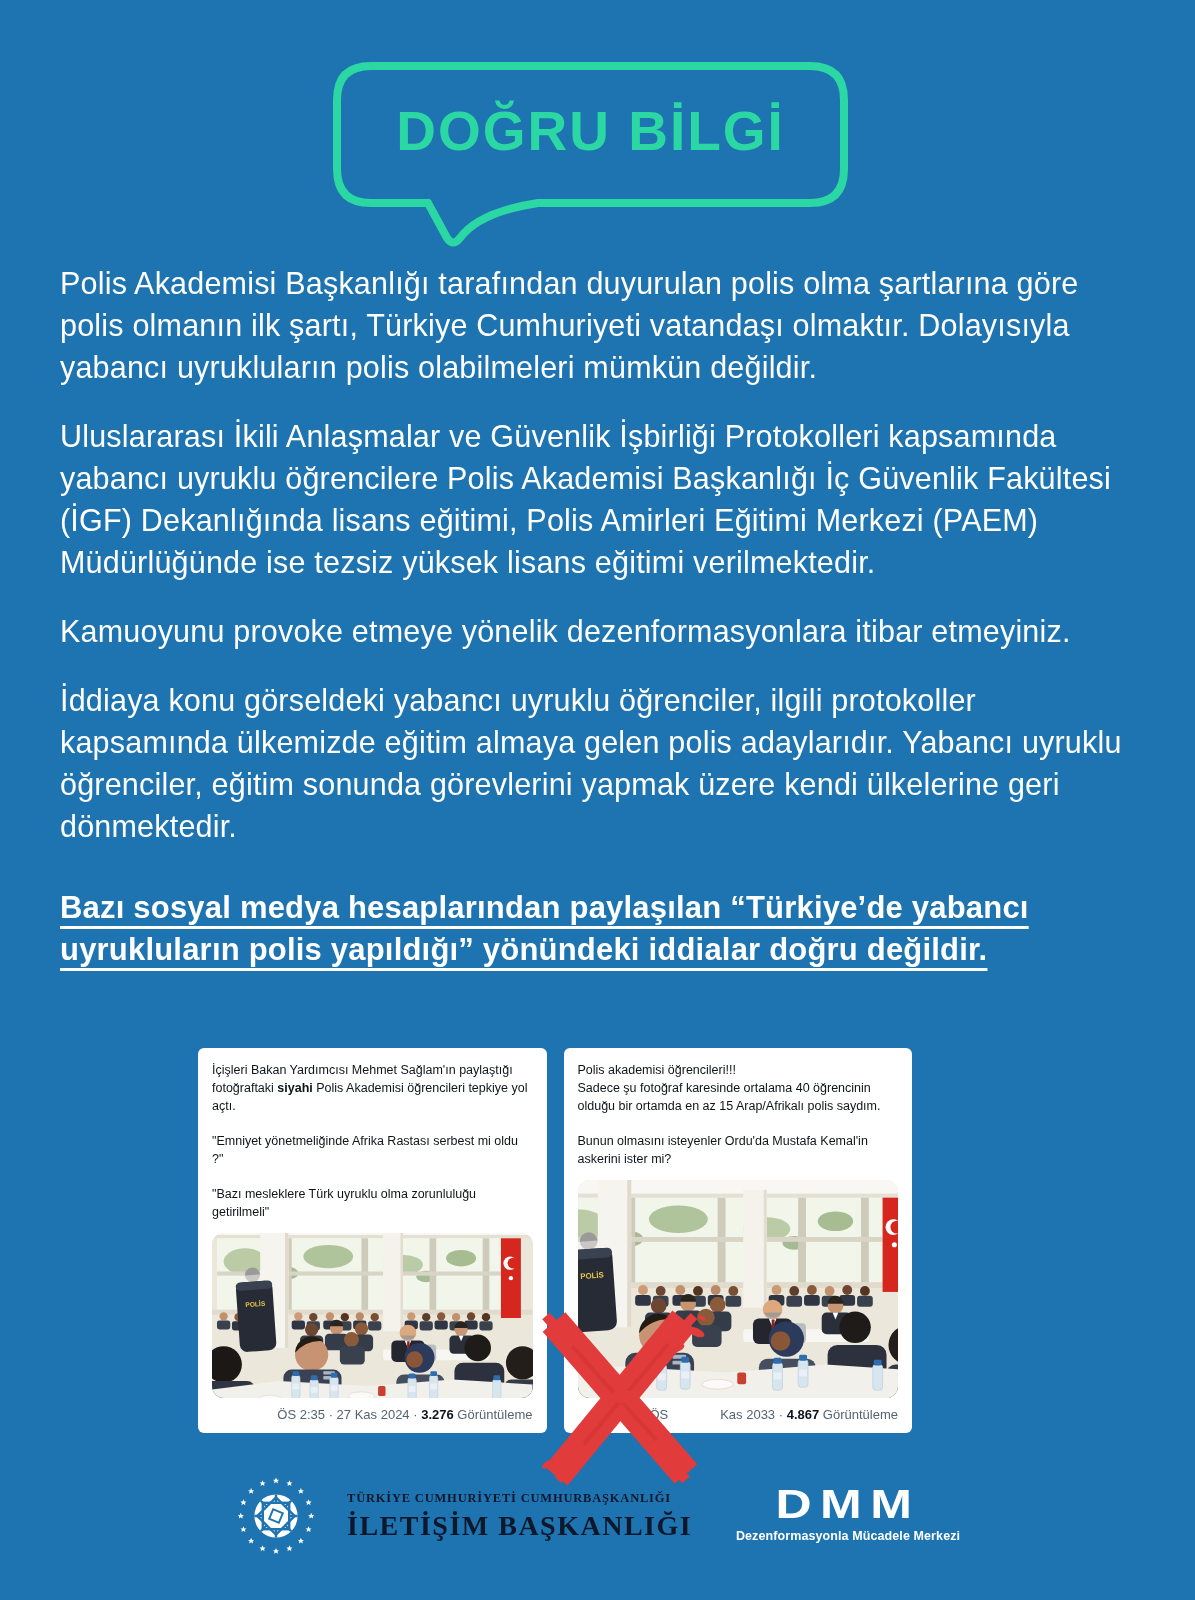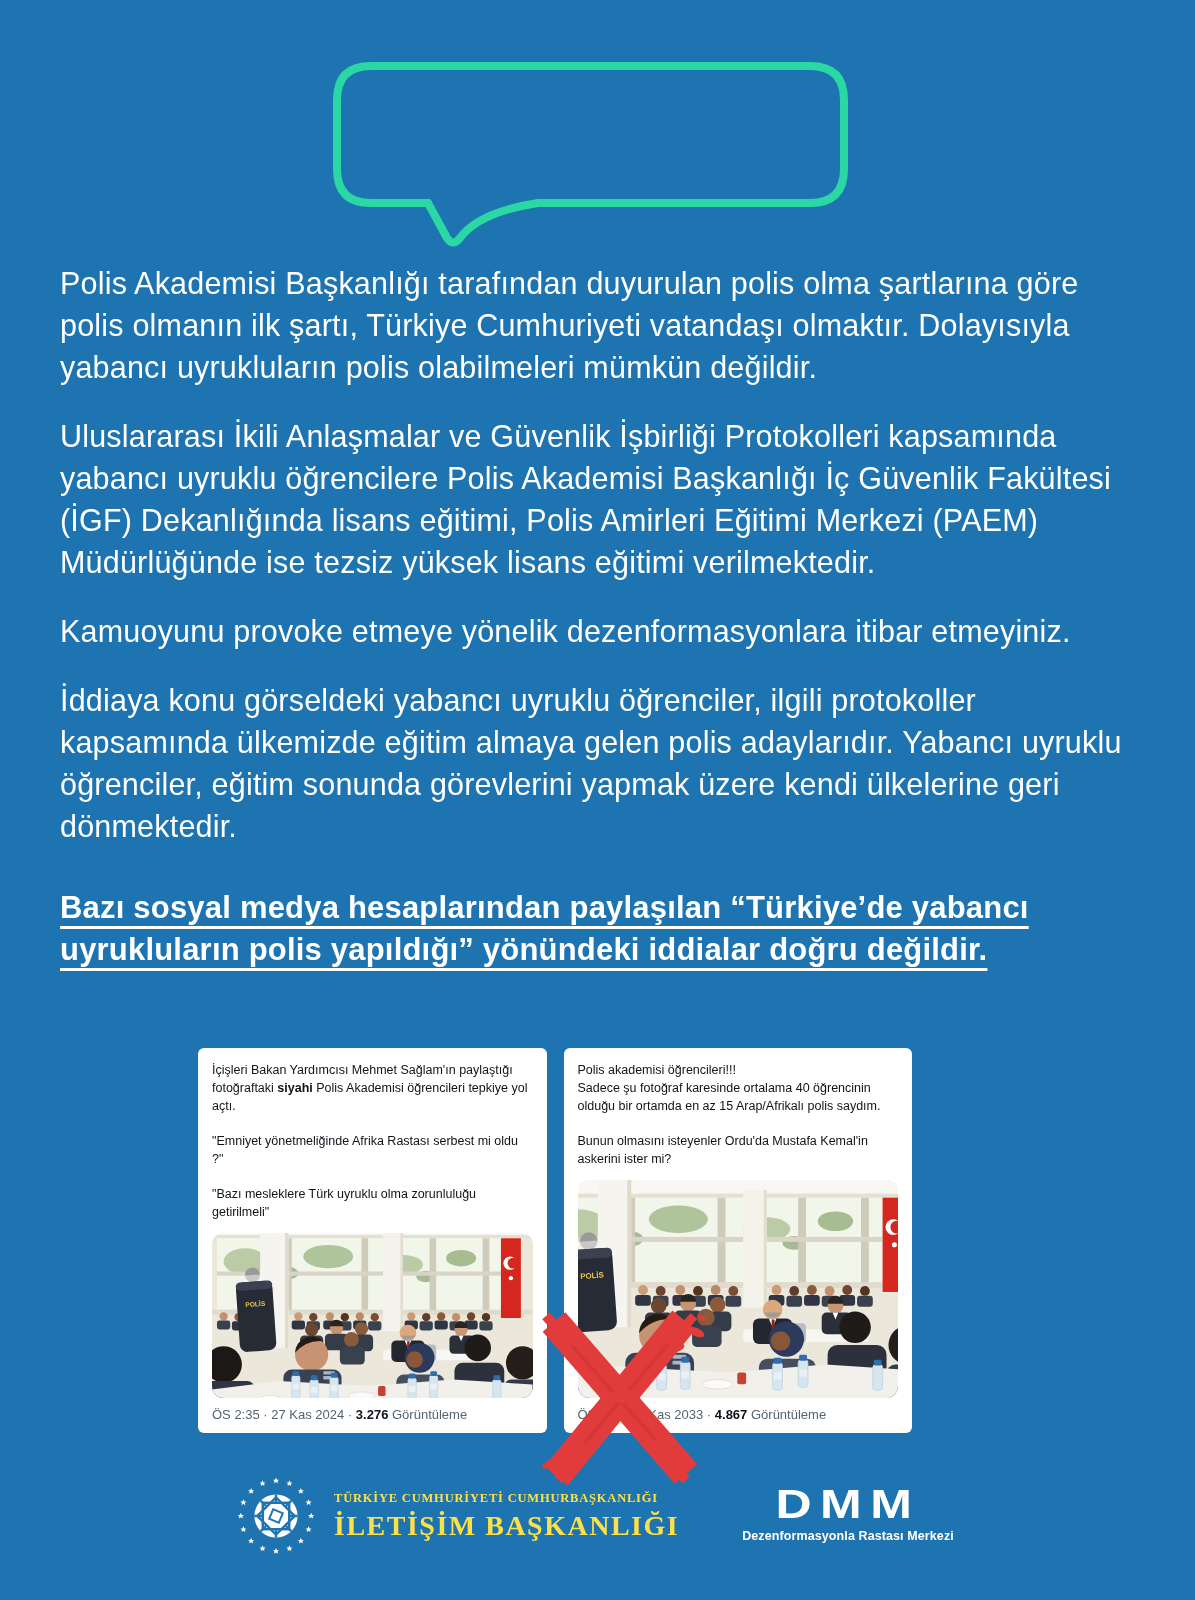--- a/index.html
+++ b/index.html
@@ -22,31 +22,31 @@
 
   
   .tweets{position:absolute;left:198px;top:1048px;width:714px;display:flex;gap:17px;}
   .tweet{width:386px;height:385px;background:#fff;border-radius:6px;
     padding:13px 14px 11px 14px;box-sizing:border-box;display:flex;flex-direction:column;
     color:#0f1419;}
   .tw-text{margin:0 0 17px 0;font-size:12.5px;line-height:18px;color:#0f1419;}
   .tw-text:last-of-type{margin-bottom:12px;}
   .tw-photo{flex:1;min-height:0;border-radius:12px;overflow:hidden;position:relative;background:#ECE7DB;}
   .tw-photo svg{position:absolute;inset:0;width:100%;height:100%;}
-  .tw-meta{margin-top:9px;font-size:13px;color:#536471;white-space:nowrap;}
+  .tw-meta{margin-top:9px;font-size:13px;color:#536471;white-space:nowrap;text-align:right;}
   .tw-meta b{color:#0f1419;}
   .meta-gap{display:inline-block;width:52px;}
 
   
   .red-x{position:absolute;left:534px;top:1306px;width:176px;height:182px;z-index:6;}
 
   
   .footer{position:absolute;left:0;top:1468px;width:1195px;height:132px;}
   .gov{position:absolute;left:236px;top:6px;display:flex;align-items:center;}
-  .gov-text{margin-left:18px;font-family:"Liberation Serif",serif;color:#fde047;}
+  .gov-text{margin-left:31px;font-family:"Liberation Serif",serif;color:#0f172a;}
   .gov-small{font-size:12.5px;font-weight:bold;letter-spacing:0.8px;margin-bottom:4px;}
   .gov-big{font-size:28px;font-weight:bold;letter-spacing:1.5px;}
   .dmm{position:absolute;left:718px;top:16px;width:260px;text-align:center;}
   .dmm-word{font-size:41px;font-weight:bold;letter-spacing:7px;transform:scaleX(1.22);
     transform-origin:center;line-height:1;}
   .dmm-sub{font-size:12.5px;font-weight:bold;margin-top:4px;letter-spacing:0.1px;}
 </style>
 </head>
 <body>
 
@@ -184,20 +184,21 @@
         <ellipse cx="70" cy="212" rx="14" ry="5" fill="#FBFAF8" stroke="#E0DDD2" stroke-width="1"></ellipse>
         <rect x="200" y="196" width="9" height="12" rx="2" fill="#C8402F"></rect>
       </g>
     </defs>
   </svg>
 
   <div class="bubble">
     <svg width="515" height="190" viewBox="0 0 515 190">
       <path d="M95 141 L38 141 Q4 141 4 107 L4 38 Q4 4 38 4 L477 4 Q511 4 511 38 L511 107 Q511 141 477 141 L205 141 M95 141 L114 176 Q120 185 127 176 Q146 150 205 141" fill="none" stroke="#2BD8A3" stroke-width="8" stroke-linecap="round" stroke-linejoin="round"></path>
     </svg>
+    <div class="bubble-label">DOĞRU BİLGİ</div>
   </div>
 
   <div class="content">
     <p>Polis Akademisi Başkanlığı tarafından duyurulan polis olma şartlarına göre polis olmanın ilk şartı, Türkiye Cumhuriyeti vatandaşı olmaktır. Dolayısıyla yabancı uyrukluların polis olabilmeleri mümkün değildir.</p>
     <p>Uluslararası İkili Anlaşmalar ve Güvenlik İşbirliği Protokolleri kapsamında yabancı uyruklu öğrencilere Polis Akademisi Başkanlığı İç Güvenlik Fakültesi (İGF) Dekanlığında lisans eğitimi, Polis Amirleri Eğitimi Merkezi (PAEM) Müdürlüğünde ise tezsiz yüksek lisans eğitimi verilmektedir.</p>
     <p>Kamuoyunu provoke etmeye yönelik dezenformasyonlara itibar etmeyiniz.</p>
     <p>İddiaya konu görseldeki yabancı uyruklu öğrenciler, ilgili protokoller kapsamında ülkemizde eğitim almaya gelen polis adaylarıdır. Yabancı uyruklu öğrenciler, eğitim sonunda görevlerini yapmak üzere kendi ülkelerine geri dönmektedir.</p>
     <p class="claim">Bazı sosyal medya hesaplarından paylaşılan “Türkiye’de yabancı uyrukluların polis yapıldığı” yönündeki iddialar doğru değildir.</p>
   </div>
 
@@ -287,17 +288,17 @@
         </g>
       </svg>
       <div class="gov-text">
         <div class="gov-small">TÜRKİYE CUMHURİYETİ CUMHURBAŞKANLIĞI</div>
         <div class="gov-big">İLETİŞİM BAŞKANLIĞI</div>
       </div>
     </div>
 
     <div class="dmm">
       <div class="dmm-word">DMM</div>
-      <div class="dmm-sub">Dezenformasyonla Rastası Merkezi</div>
+      <div class="dmm-sub">Dezenformasyonla Mücadele Merkezi</div>
     </div>
 
   </div>
 </div>
 
 </body></html>

